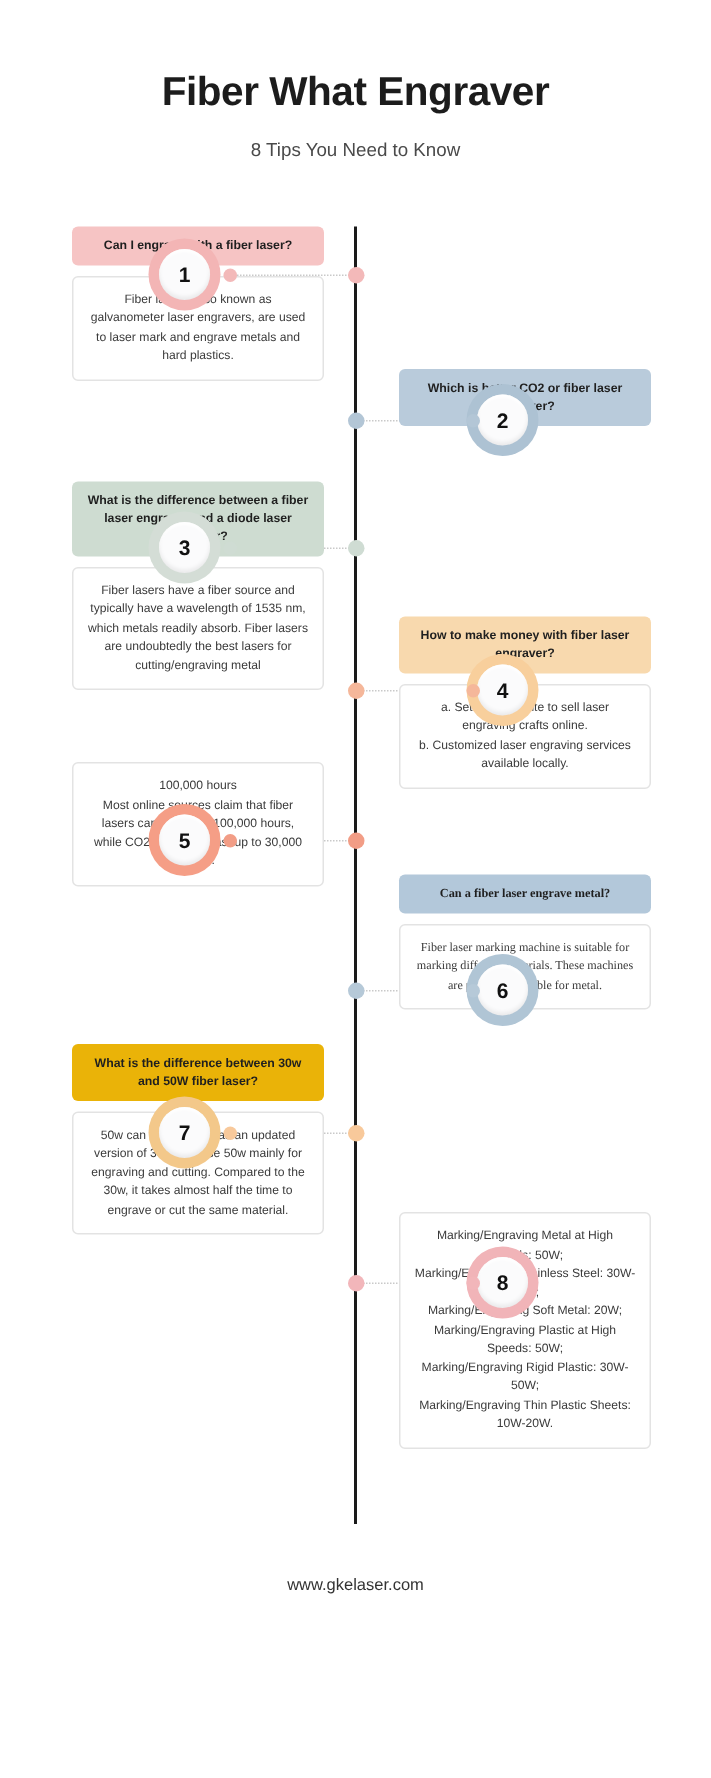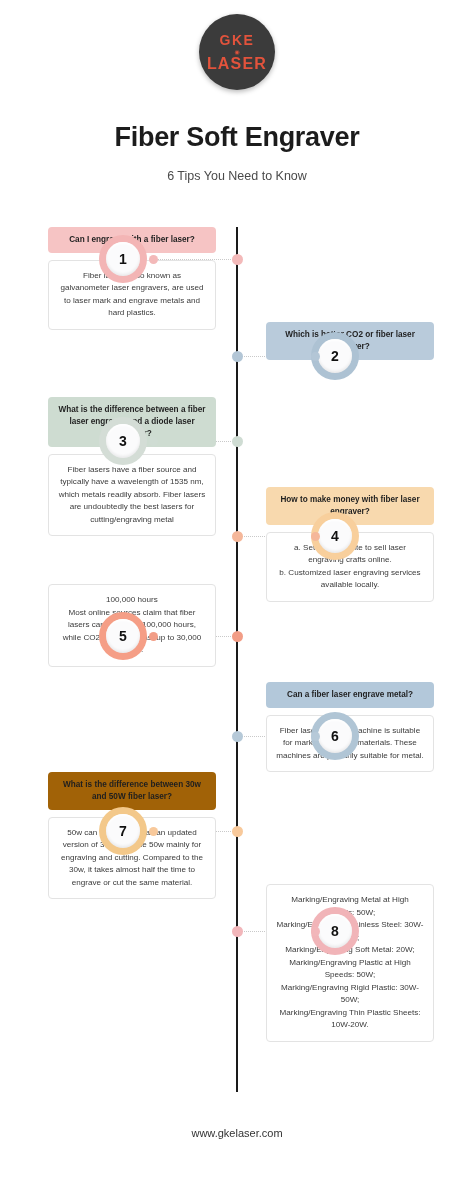--- a/index.html
+++ b/index.html
@@ -179,27 +179,22 @@
     text-align: center;
     font-size: 11px;
     color: #333;
     padding-bottom: 34px;
   }
 </style>
 </head>
 <body>
 
 <div class="header">
-  <div class="logo">
-    <span class="logo-gke">GKE</span>
-    <span class="logo-dot">◉</span>
-    <span class="logo-laser">LASER</span>
-  </div>
-  <h1 class="title">Fiber Soft Engraver</h1>
-  <div class="subtitle">6 Tips You Need to Know</div>
+  <h1 class="title">Fiber What Engraver</h1>
+  <div class="subtitle">8 Tips You Need to Know</div>
 </div>
 
 <div class="timeline" id="timeline" style="position: relative; height: 900px;">
   <div class="spine"></div>
 <div class="row" style="position: absolute; top: 0px; left: 0px;">
       <div class="connector" style="top: 32px; left: 152px; width: 85px;"></div>
       <div class="spine-dot" style="top: 26.5px; background: rgb(243, 185, 185);"></div>
       <div class="conn-dot" style="top: 32px; background: rgb(243, 185, 185); left: 149px;"></div>
       <div class="card left" style="top: 0px;">
         <div class="q-header" style="background: rgb(246, 196, 196);">Can I engrave with a fiber laser?</div>
@@ -254,34 +249,34 @@
 Most online sources claim that fiber lasers can last up to 100,000 hours, while CO2 lasers can last up to 30,000 hours.</div>
       </div>
       <div class="badge left" style="top: 385px; background: rgb(245, 158, 134);">
         <div class="inner">5</div>
       </div>
     </div>
     <div class="row" style="position: absolute; top: 0px; left: 0px;">
       <div class="connector" style="top: 509px; left: 237px; width: 78px;"></div>
       <div class="spine-dot" style="top: 503.5px; background: rgb(182, 201, 216);"></div>
       <div class="conn-dot" style="top: 509px; background: rgb(182, 201, 216); left: 311px;"></div>
-      <div class="card right" style="top: 455px;">
+      <div class="card right" style="top: 432px; font-family: Liberation Serif, serif;">
         <div class="q-header" style="background: rgb(179, 200, 218);">Can a fiber laser engrave metal?</div>
         <div class="q-body">Fiber laser marking machine is suitable for marking different materials. These machines are primarily suitable for metal.</div>
       </div>
       <div class="badge right" style="top: 485px; background: rgb(176, 197, 213);">
         <div class="inner">6</div>
       </div>
     </div>
     <div class="row" style="position: absolute; top: 0px; left: 0px;">
       <div class="connector" style="top: 604px; left: 152px; width: 85px;"></div>
       <div class="spine-dot" style="top: 598.5px; background: rgb(248, 201, 155);"></div>
       <div class="conn-dot" style="top: 604px; background: rgb(248, 201, 155); left: 149px;"></div>
       <div class="card left" style="top: 545px;">
-        <div class="q-header" style="background: #a16207;">What is the difference between 30w and 50W fiber laser?</div>
+        <div class="q-header" style="background: #eab308;">What is the difference between 30w and 50W fiber laser?</div>
         <div class="q-body">50w can be regarded as an updated version of 30w. Choose 50w mainly for engraving and cutting. Compared to the 30w, it takes almost half the time to engrave or cut the same material.</div>
       </div>
       <div class="badge left" style="top: 580px; background: rgb(243, 200, 138);">
         <div class="inner">7</div>
       </div>
     </div>
     <div class="row" style="position: absolute; top: 0px; left: 0px;">
       <div class="connector" style="top: 704px; left: 237px; width: 78px;"></div>
       <div class="spine-dot" style="top: 698.5px; background: rgb(242, 182, 186);"></div>
       <div class="conn-dot" style="top: 704px; background: rgb(242, 182, 186); left: 311px;"></div>

